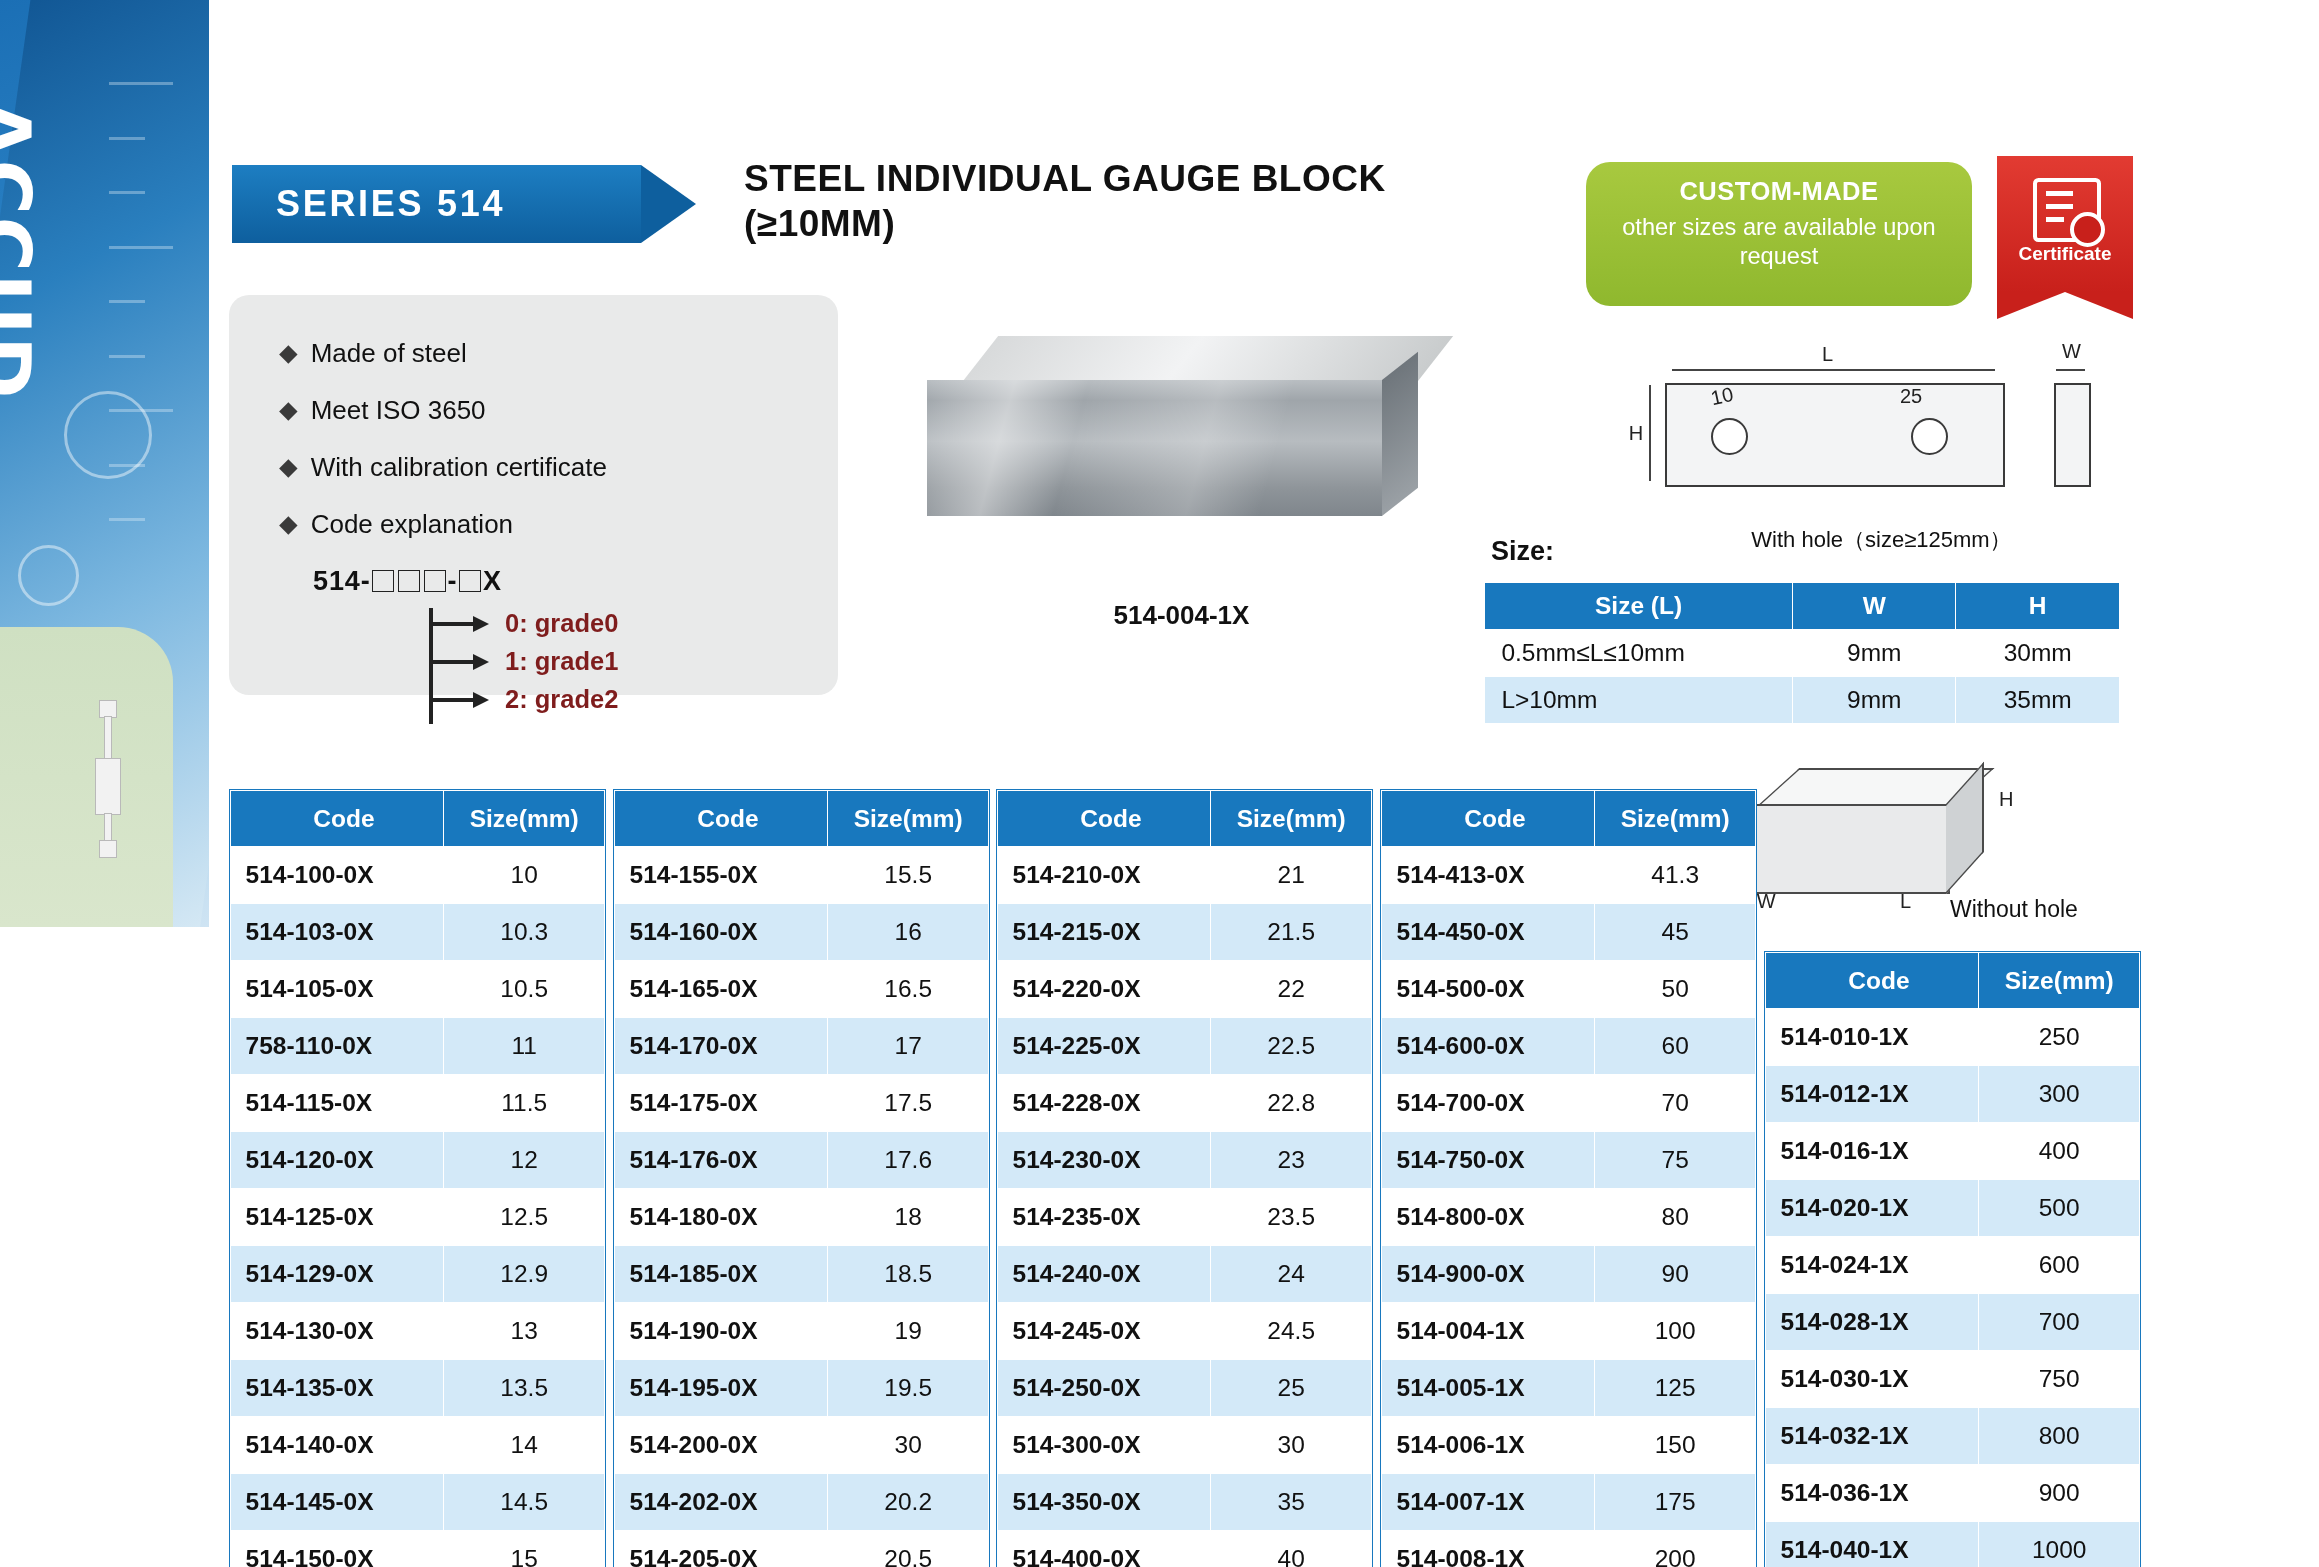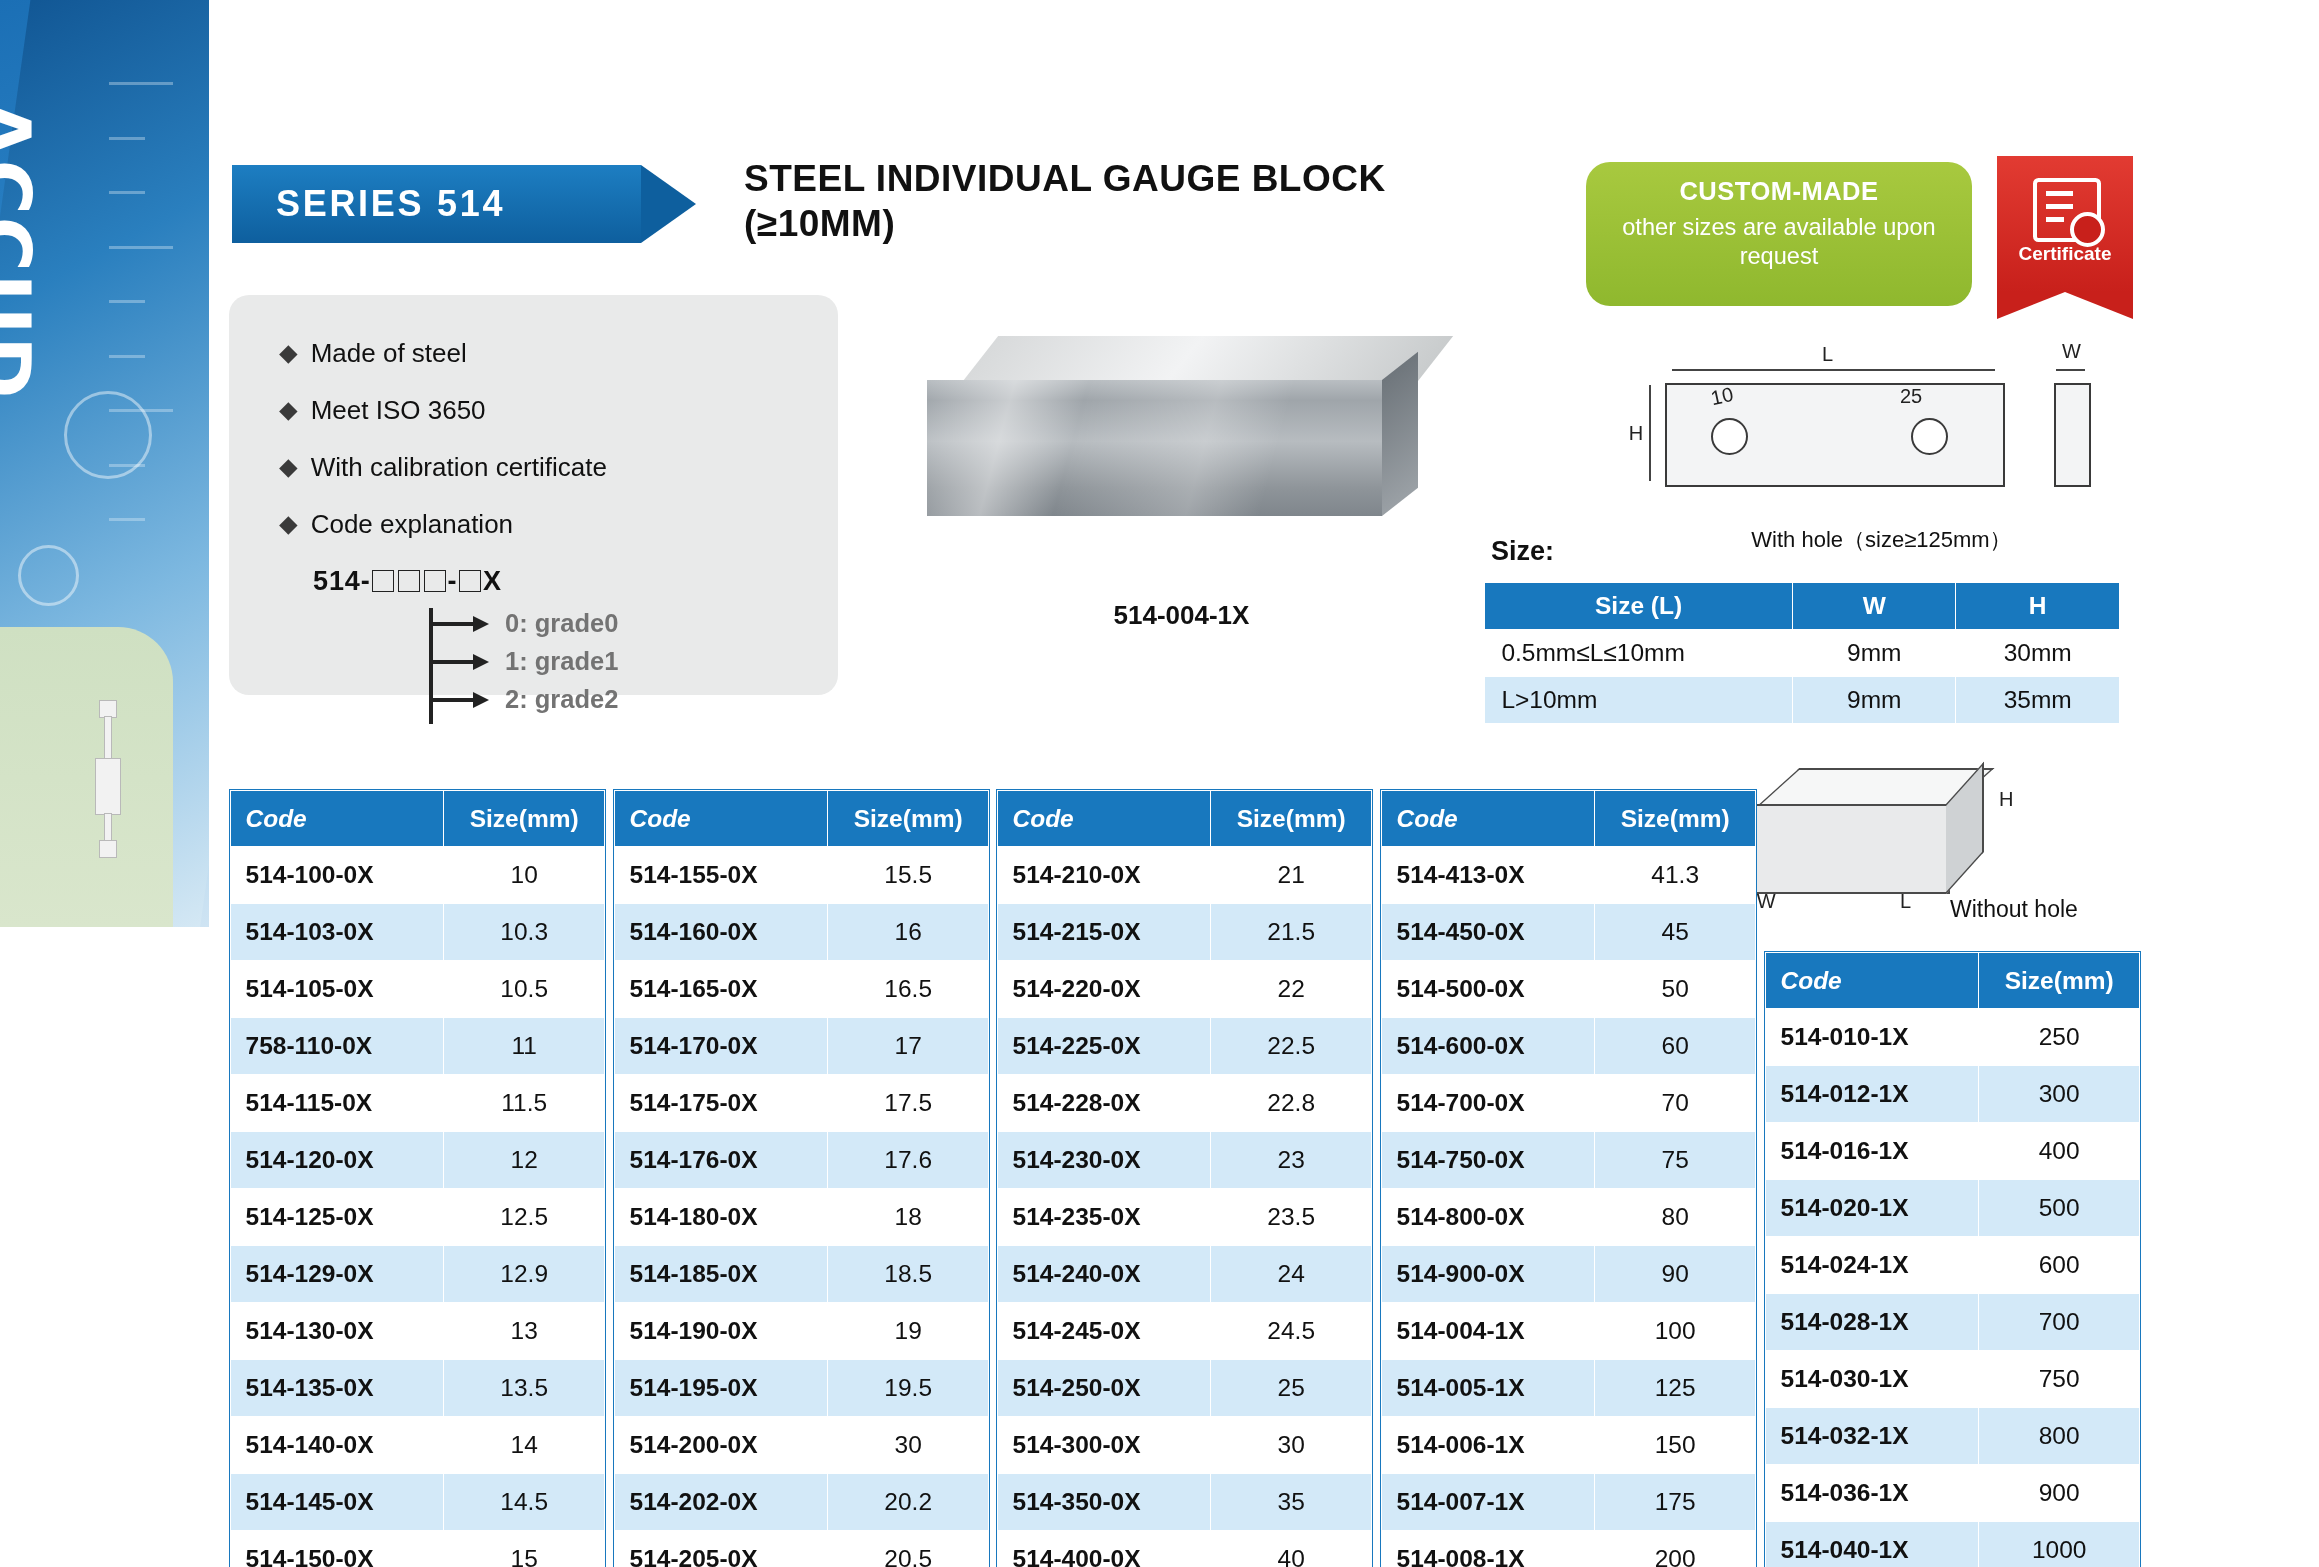--- a/index.html
+++ b/index.html
@@ -177,21 +177,21 @@
     font-size: 27px; font-weight: bold;
   }
   .code-exp .sqwrap { letter-spacing: 0.9px; }
   .sq {
     display: inline-block; width: 20px; height: 20px;
     border: 1.8px solid #222; margin: 0 1.8px; vertical-align: -1.8px;
   }
   .grades { position: absolute; left: 116px; top: 38px; }
   .grade-line {
     display: flex; align-items: center; height: 38px;
-    font-size: 25.5px; font-weight: bold; color: #737373;
+    font-size: 25.5px; font-weight: bold; color: #7f1d1d;
   }
   .grade-line .arrow {
     width: 65px; height: 20px; position: relative; margin-right: 11px;
   }
   .grade-line .arrow:before {
     content:""; position: absolute; left: 0; top: 9px; width: 47px; height: 3.6px; background: #222;
   }
   .grade-line .arrow:after {
     content:""; position: absolute; left: 44px; top: 2.7px;
     width: 0; height: 0;
@@ -304,21 +304,21 @@
     position: absolute;
     border-collapse: collapse;
     font-size: 23.6px;
     background: #fff;
   }
   .dt th {
     background: #1878be; color: #fff; font-weight: bold;
     height: 53px; border: 0.9px solid #fff;
     font-size: 24.5px;
   }
-  .dt th.c1 { text-align: left; padding-left: 14.5px; font-style: italic; }
+  .dt th.c1 { text-align: center; padding-left: 14.5px; }
   .dt td { height: 54px; border: 0.9px solid #fff; }
   .dt td.c1 { text-align: left; padding-left: 14.5px; font-weight: bold; font-size: 24.5px; color: #111; }
   .dt td.c2 { text-align: center; font-size: 24.5px; color: #111; }
   .dt tr.alt td { background: #d3e9f8; }
   .dt tr td { background: #ffffff; }
   .dt-wrap { position: absolute; border: 1.8px solid #1878be; }
 </style>
 </head>
 <body>
 

